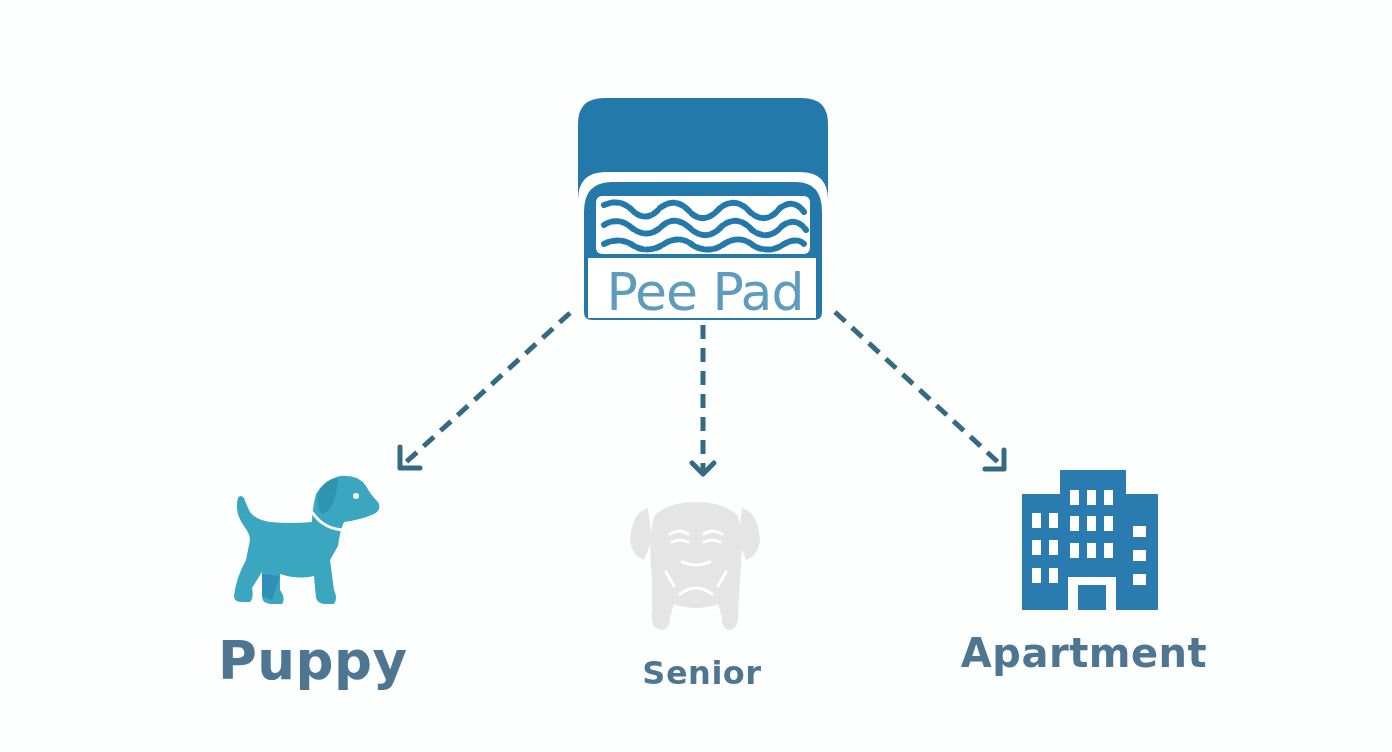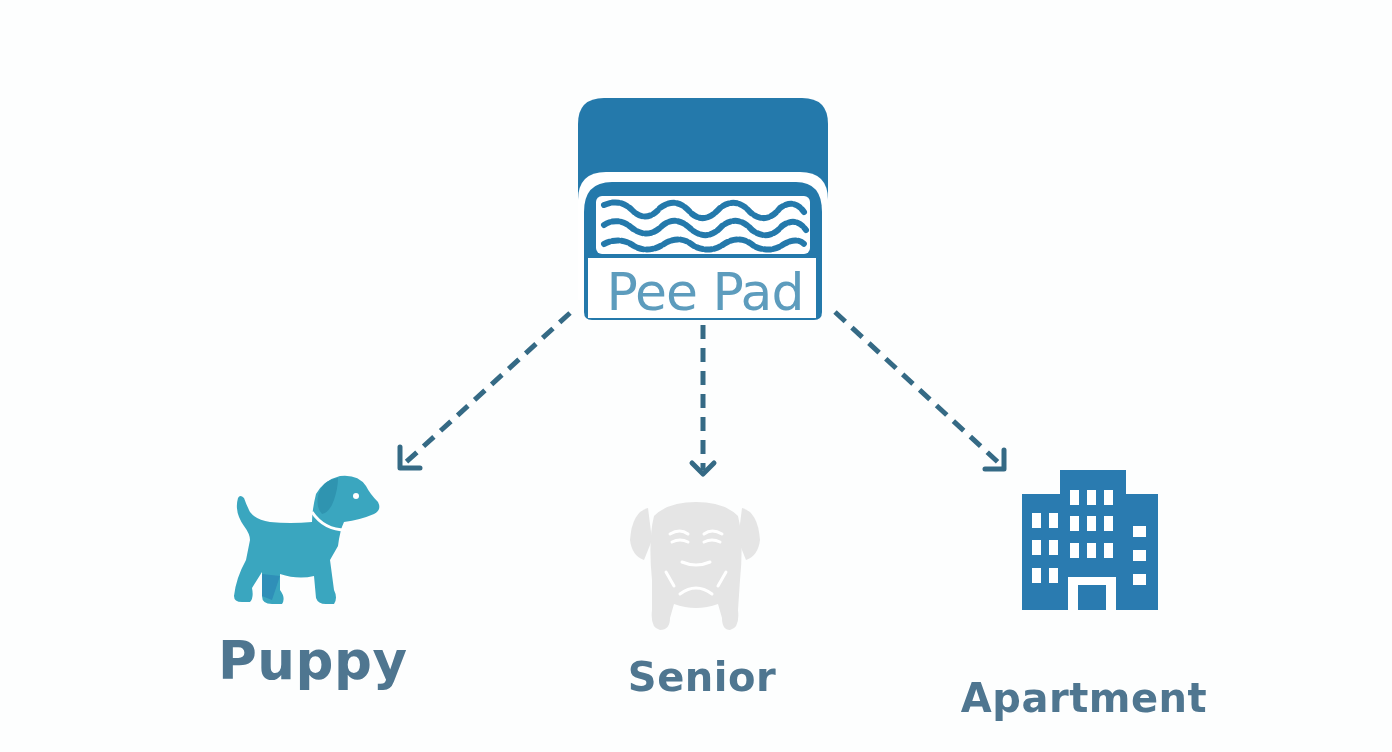--- a/index.html
+++ b/index.html
@@ -103,15 +103,15 @@
           <rect x="1133" y="574" width="13" height="11"></rect>
         <rect x="1068" y="577" width="48" height="33"></rect>
       </g>
       <rect x="1078" y="585" width="28" height="25" fill="#2a7bb0"></rect>
     </g>
   </svg>
 
   <div class="pad-title">Pee Pad</div>
 
   <div class="label" style="left:218px; top:630px; width:180px; font-size:53px;">Puppy</div>
-  <div class="label" style="left:602px; top:654px; width:200px; font-size:40px;">Senior</div>
-  <div class="label" style="left:944px; top:630px; width:280px; font-size:40px;margin-top:45px;">Apartment</div>
+  <div class="label" style="left:602px; top:654px; width:200px; font-size:32px;">Senior</div>
+  <div class="label" style="left:944px; top:630px; width:280px; font-size:40px;">Apartment</div>
 </div>
 
 </body></html>

